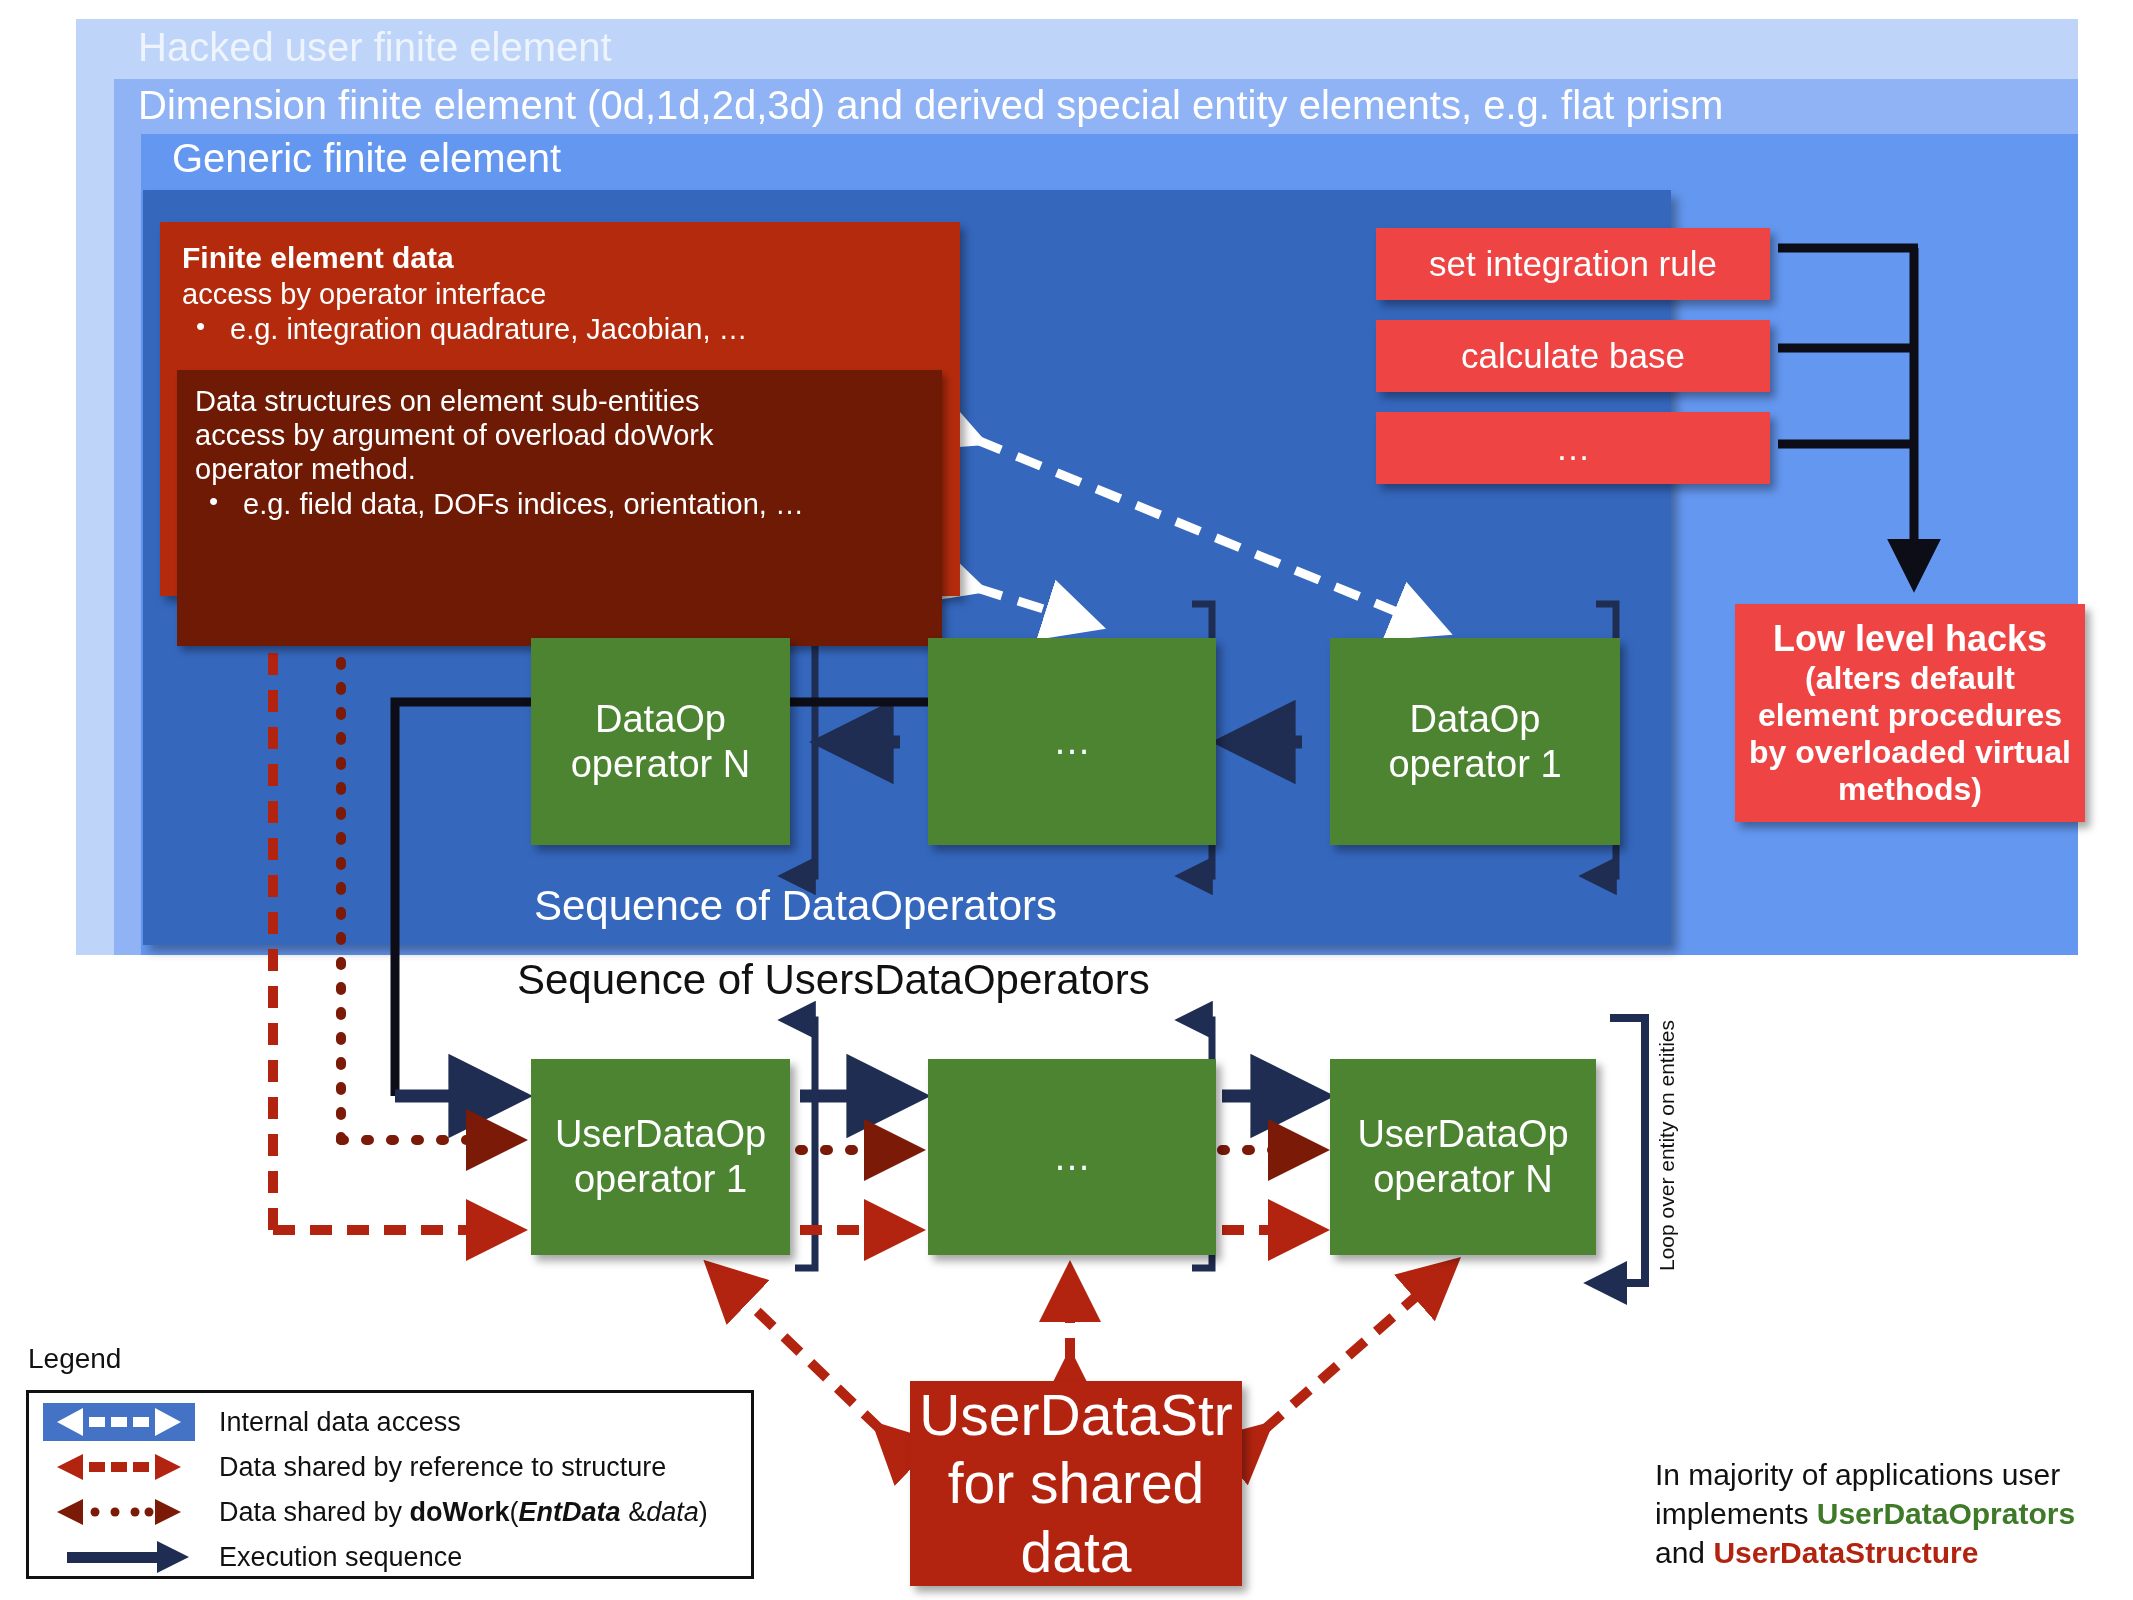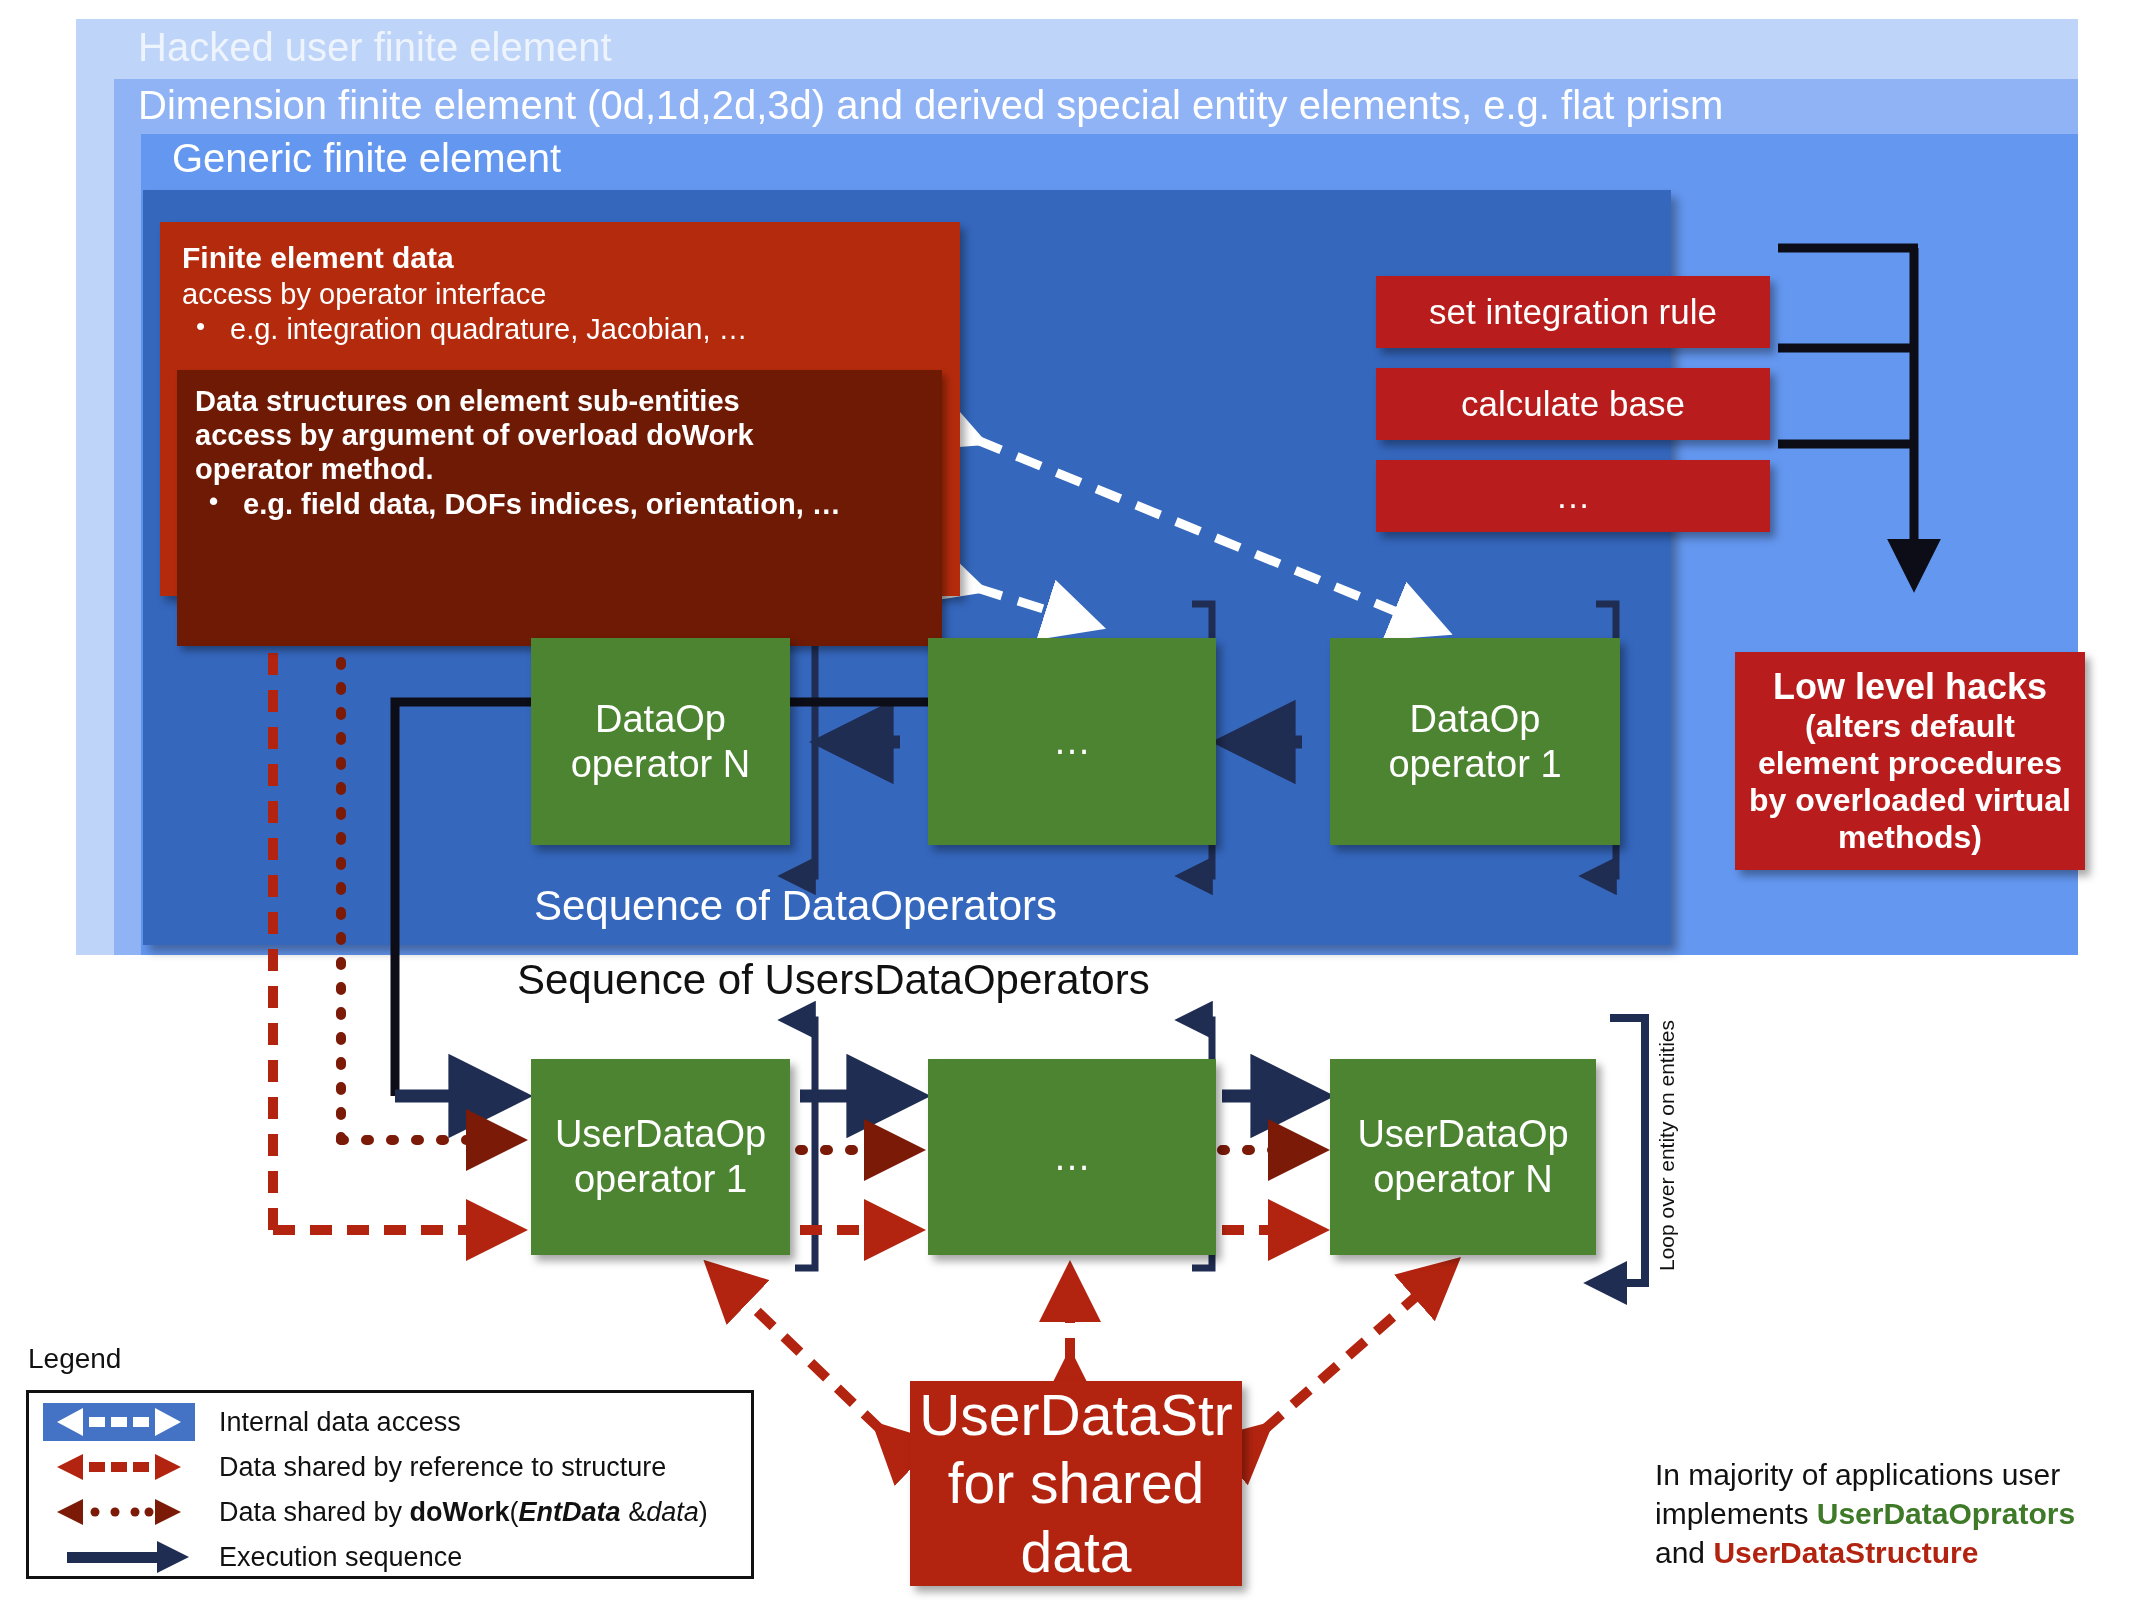--- a/index.html
+++ b/index.html
@@ -22,35 +22,35 @@
   
   .box{position:absolute;box-sizing:border-box;color:#fff;
        display:flex;align-items:center;justify-content:center;
        text-align:center;line-height:1.18;
        box-shadow:5px 6px 8px rgba(0,0,0,.35);}
   .box.left{justify-content:flex-start;text-align:left;align-items:flex-start;}
 
   #fe-data{left:160px;top:222px;width:800px;height:374px;background:#b32b0c;
            padding:18px 22px;font-size:29px;}
   #fe-data-inner{left:177px;top:370px;width:765px;height:276px;background:#6e1a05;
-           padding:14px 18px;font-size:29px;box-shadow:4px 5px 7px rgba(0,0,0,.35);font-weight:bold;}
+           padding:14px 18px;font-size:29px;box-shadow:4px 5px 7px rgba(0,0,0,.35);}
   .fe-title{font-weight:bold;font-size:30px;display:block;margin-bottom:2px;}
   .fe-line{display:block;}
   .fe-bullet{display:block;padding-left:48px;position:relative;}
   .fe-bullet::before{content:"\2022";position:absolute;left:14px;top:-1px;font-size:26px;}
 
   .green{background:#4d8432;font-size:38px;}
   #dataop-n{left:531px;top:638px;width:259px;height:207px;}
   #dataop-mid{left:928px;top:638px;width:288px;height:207px;}
   #dataop-1{left:1330px;top:638px;width:290px;height:207px;}
   #udop-1{left:531px;top:1059px;width:259px;height:196px;}
   #udop-mid{left:928px;top:1059px;width:288px;height:196px;}
   #udop-n{left:1330px;top:1059px;width:266px;height:196px;}
 
-  .purple{background:#b91c1c;font-size:35px;margin-top:48px;}
+  .purple{background:#ef4444;font-size:35px;}
   #set-rule{left:1376px;top:228px;width:394px;height:72px;}
   #calc-base{left:1376px;top:320px;width:394px;height:72px;}
   #etc-rule{left:1376px;top:412px;width:394px;height:72px;}
   #low-hacks{left:1735px;top:604px;width:350px;height:218px;font-size:32px;
              line-height:1.16;padding:6px 10px;font-weight:bold;}
   .lh-title{font-size:36px;display:block;}
 
   #udatastr{left:910px;top:1381px;width:332px;height:205px;background:#b32410;
             font-size:57px;line-height:1.2;}
 

